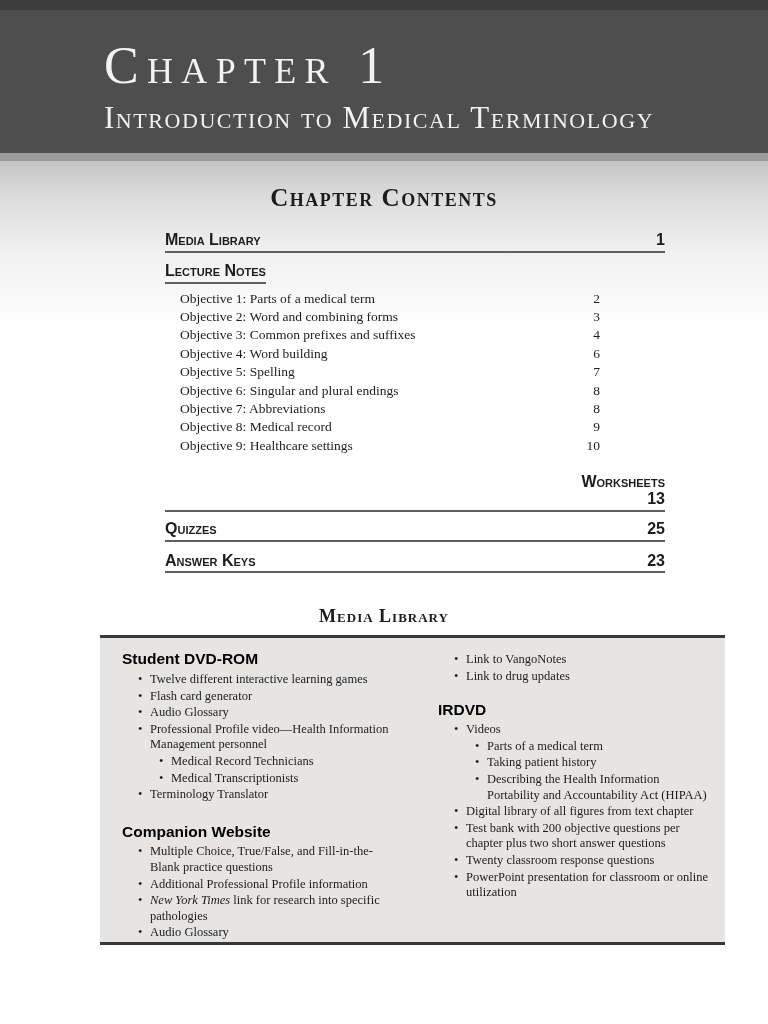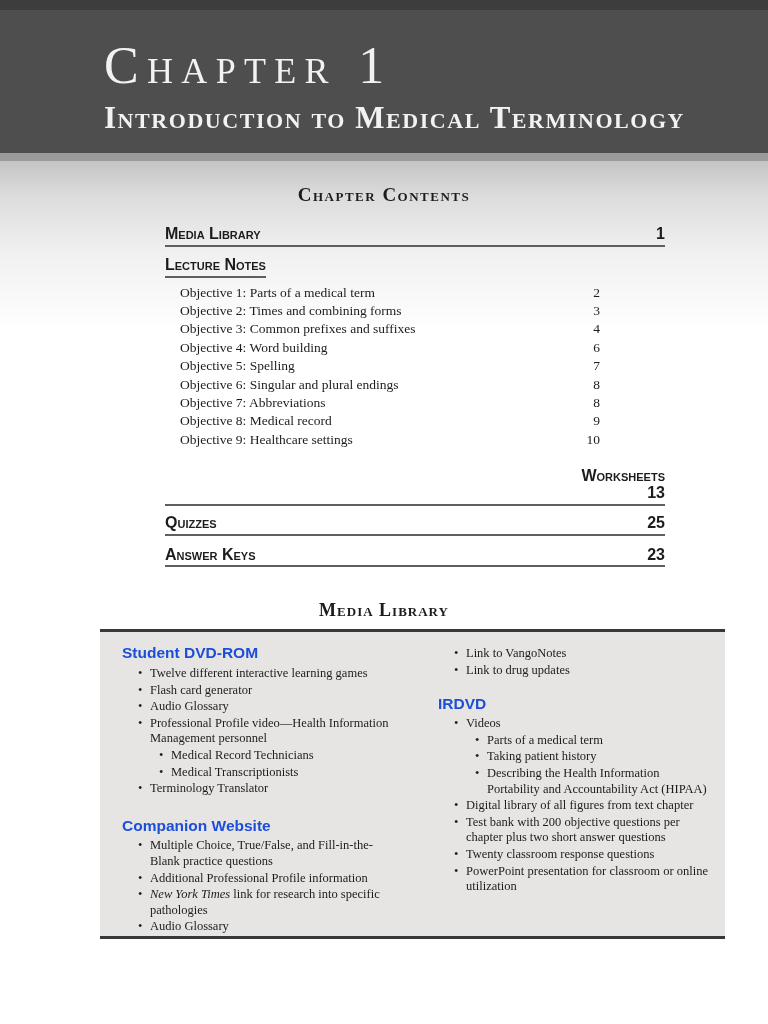--- a/index.html
+++ b/index.html
@@ -7,28 +7,28 @@
         font-family:"Liberation Serif", serif;color:#1c1c1c;overflow:hidden;}
 
   
   .band-top{height:10px;background:#3d3d3d;}
   .band-main{height:143px;background:var(--header-band,#4e4e4e);box-sizing:border-box;
              padding:30px 0 0 104px;}
   .chapter-title{font-variant:small-caps;font-size:52px;line-height:1.0;
                  letter-spacing:0.16em;color:var(--header-text,#f2f2f2);font-weight:400;}
   .chapter-subtitle{font-variant:small-caps;font-size:31px;line-height:1.0;
                     letter-spacing:0.05em;color:var(--header-text,#f2f2f2);
-                    font-weight:700;margin-top:10px;}
+                    font-weight:400;margin-top:10px;}
   .band-sub{height:8px;background:#9b9b9b;}
 
   
   .content{height:863px;box-sizing:border-box;
            background:linear-gradient(to bottom,#c4c4c4 0px,#dcdcdc 35px,#f0f0f0 90px,#ffffff 170px);}
   .contents-heading{margin:0;padding-top:23px;text-align:center;
-                    font-size:19px;font-weight:700;font-variant:small-caps;letter-spacing:1.5px;}
+                    font-size:25px;font-weight:700;font-variant:small-caps;letter-spacing:1.5px;}
 
   
   .toc{width:500px;margin:20px 0 0 165px;font-family:"Liberation Sans", sans-serif;}
   .toc-row{display:flex;justify-content:space-between;align-items:flex-end;
            font-weight:700;font-variant:small-caps;font-size:16px;line-height:1.05;
            border-bottom:2px solid var(--rule,#5f5f5f);padding-bottom:2px;}
   .row-media{margin-top:20px;}
   .row-lecture{margin-top:10px;border-bottom:none;padding-bottom:0;}
   .lecture-label{display:inline-block;border-bottom:2px solid var(--rule,#5f5f5f);padding-bottom:2px;}
   .objectives{margin:6px 0 0 15px;width:420px;
@@ -42,21 +42,21 @@
   .media-heading{margin:0;padding-top:33px;text-align:center;
                  font-size:18px;font-weight:700;font-variant:small-caps;letter-spacing:1px;}
   .media-box{margin:8px 0 0 100px;width:625px;height:310px;box-sizing:border-box;
              background:var(--box-background,#e6e5e4);
              border-top:3px solid #383838;border-bottom:3px solid #383838;
              padding:13px 12px 0 22px;display:flex;gap:38px;}
   .col{font-size:12.5px;line-height:15.6px;}
   .col-left{width:278px;}
   .col-right{width:272px;}
   .box-title{font-family:"Liberation Sans", sans-serif;font-size:15.5px;font-weight:700;
-             margin:0 0 5px 0;color:#1d4ed8;}
+             margin:0 0 5px 0;color:#000000;}
   .title-companion{margin-top:21px;}
   .title-irdvd{margin-top:17px;}
   ul.bullets{list-style:none;margin:0 0 0 16px;padding:0;}
   .bullets li{position:relative;padding-left:12px;margin:1px 0;}
   .bullets li::before{content:"\2022";position:absolute;left:0;top:0;}
   .bullets ul.bullets{margin-left:9px;}
   .bullets em{font-style:italic;}
 </style>
 </head>
 <body>
@@ -81,21 +81,21 @@
       </div>
       <div class="toc-row row-lecture">
         <span class="lecture-label">Lecture Notes</span>
       </div>
       <div class="objectives">
           <div class="obj-row">
             <span>Objective 1: Parts of a medical term</span>
             <span>2</span>
           </div>
           <div class="obj-row">
-            <span>Objective 2: Times and combining forms</span>
+            <span>Objective 2: Word and combining forms</span>
             <span>3</span>
           </div>
           <div class="obj-row">
             <span>Objective 3: Common prefixes and suffixes</span>
             <span>4</span>
           </div>
           <div class="obj-row">
             <span>Objective 4: Word building</span>
             <span>6</span>
           </div>

